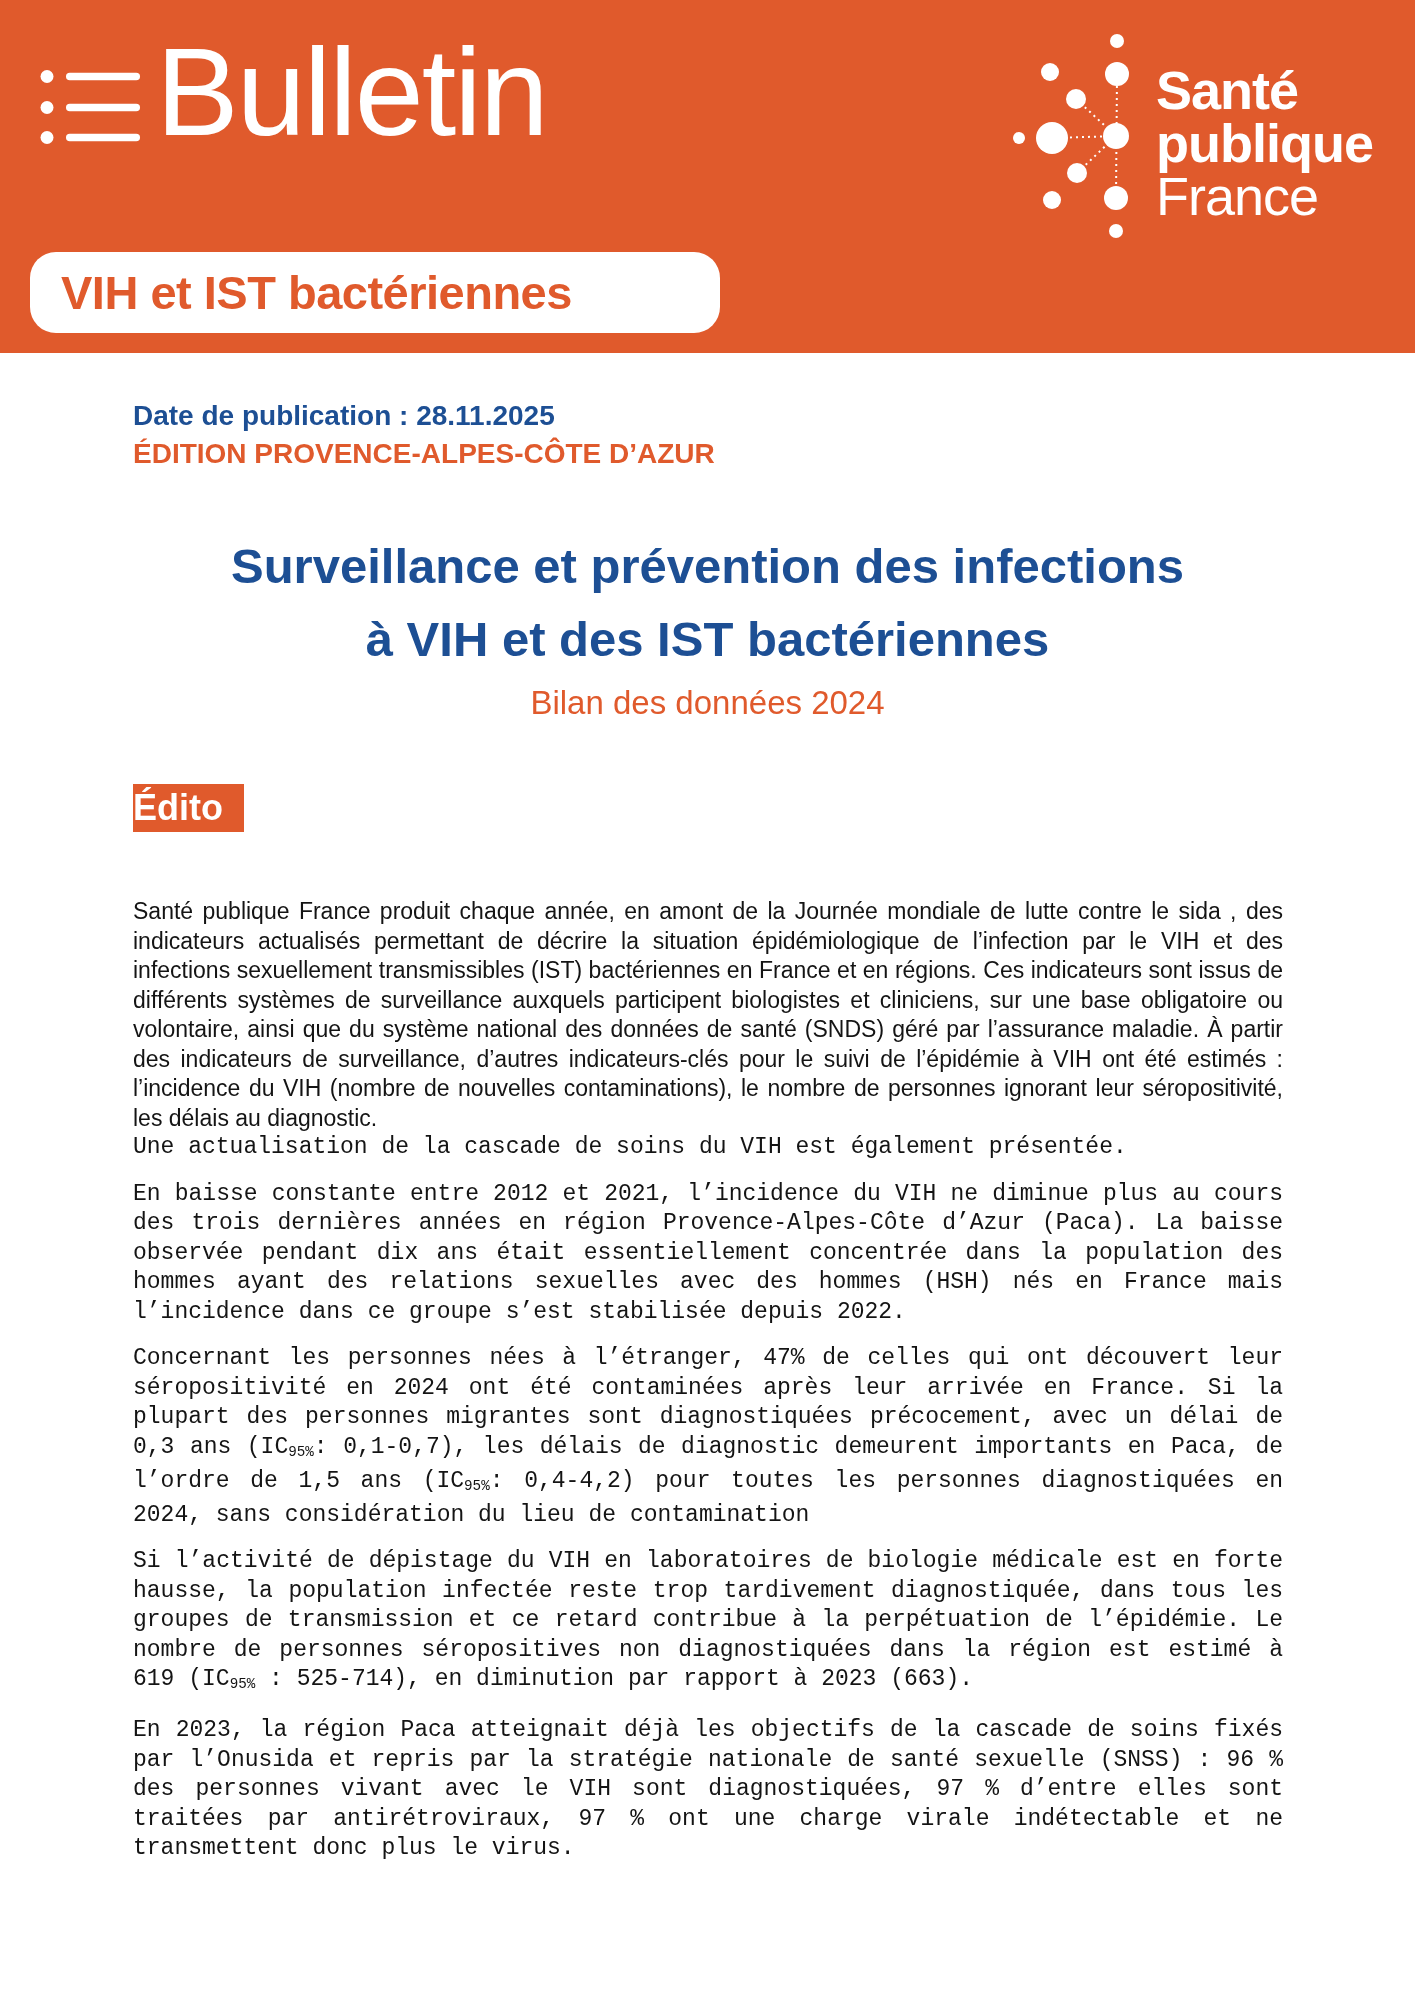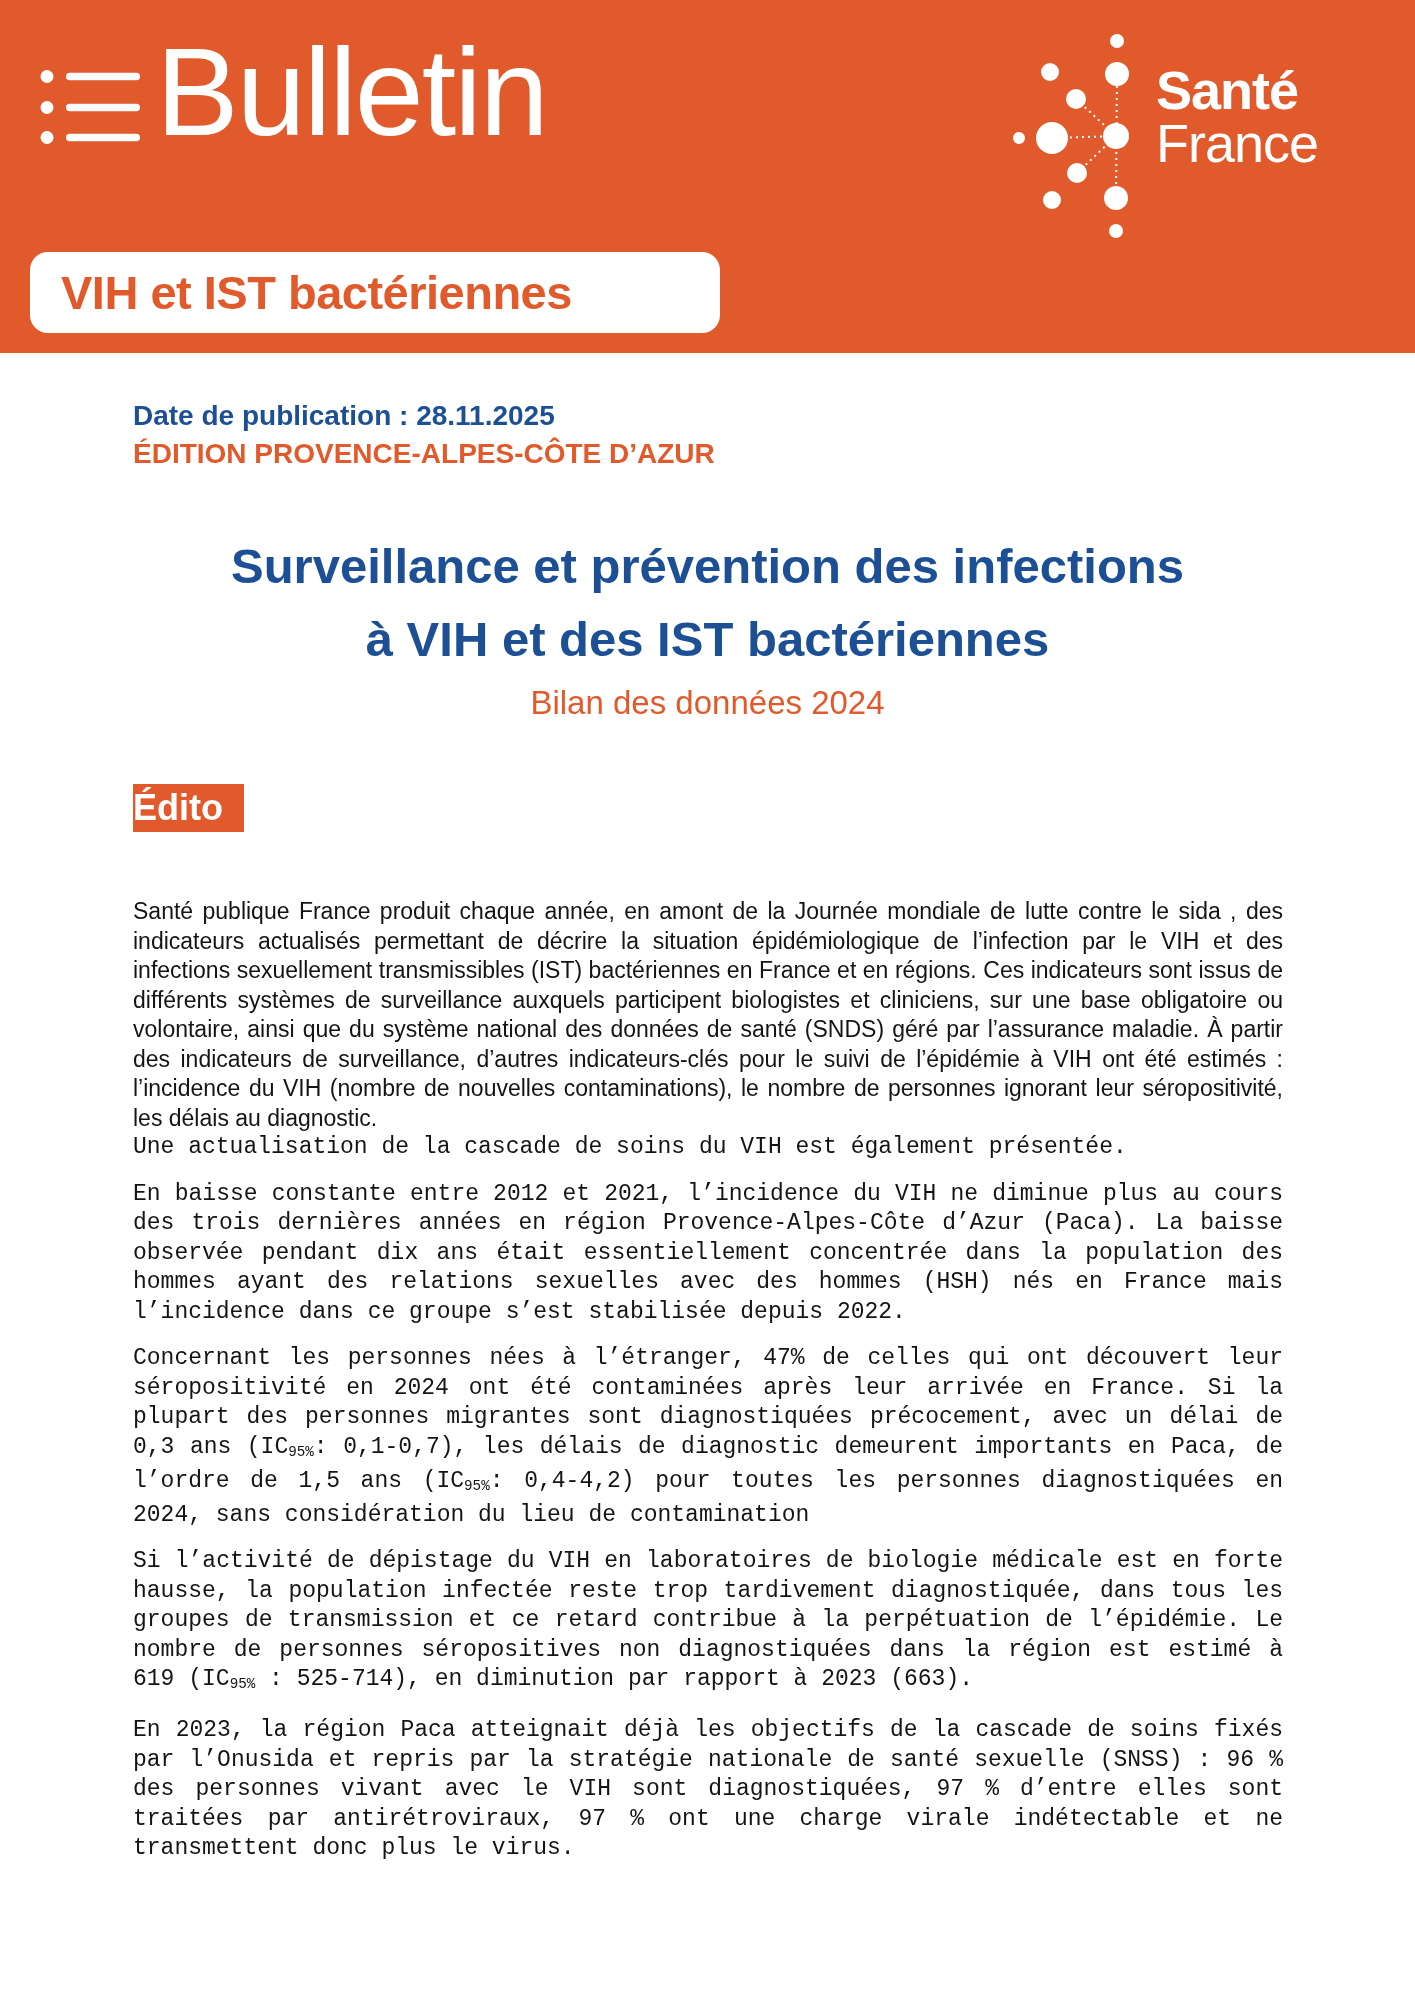--- a/index.html
+++ b/index.html
@@ -26,21 +26,21 @@
   }
   .spf-dots{position:absolute;left:1008px;top:28px;width:130px;height:215px;}
   .spf-text{
     position:absolute;left:1156px;top:64px;color:#fff;
     font-size:54px;line-height:53px;letter-spacing:-1px;white-space:nowrap;
   }
   .spf-text .b{font-weight:700;display:block;}
   .spf-text .l{font-weight:400;display:block;}
   .pill{
     position:absolute;left:30px;top:252px;width:690px;height:81px;
-    background:#fff;border-radius:18px;display:flex;align-items:center;
+    background:#fff;border-radius:26px;display:flex;align-items:center;
     padding-left:31px;
   }
   .pill span{
     color:var(--orange);font-weight:700;font-size:47px;letter-spacing:-0.5px;
     white-space:nowrap;
   }
   
   .date-line{
     position:absolute;left:133px;top:400px;margin:0;
     color:var(--blue);font-weight:700;font-size:28px;white-space:nowrap;
@@ -108,20 +108,21 @@
       <circle cx="108" cy="108" r="13"></circle>
       <circle cx="69" cy="145" r="10"></circle>
       <circle cx="44" cy="172" r="9"></circle>
       <circle cx="108" cy="170" r="12"></circle>
       <circle cx="108" cy="203" r="7"></circle>
     </g>
   </svg>
 
   <div class="spf-text">
     <span class="b">Santé</span>
+    <span class="b">publique</span>
     <span class="l">France</span>
   </div>
 
   <div class="pill">
     <span>VIH et IST bactériennes</span>
   </div>
 </header>
 
 <main>
 

